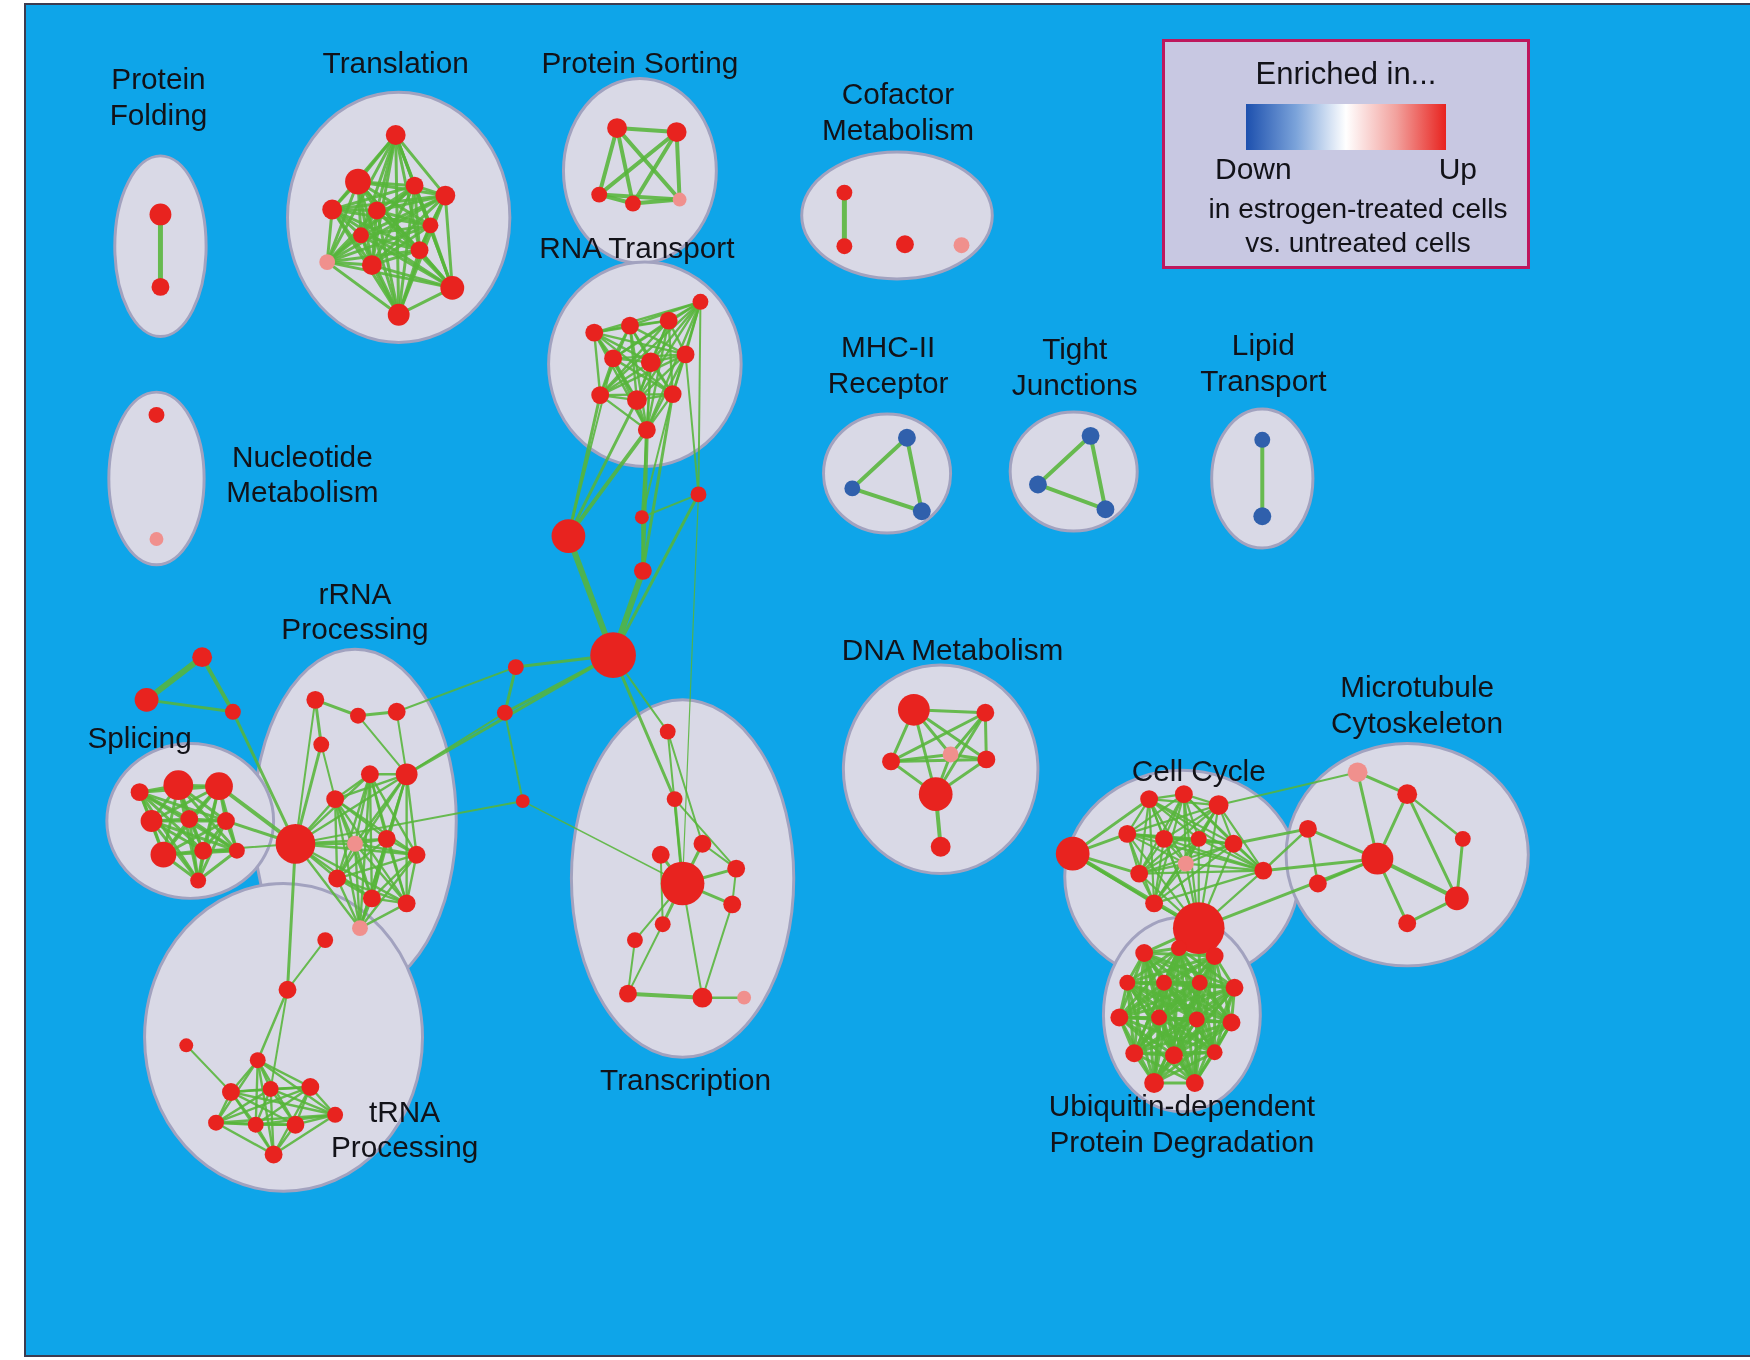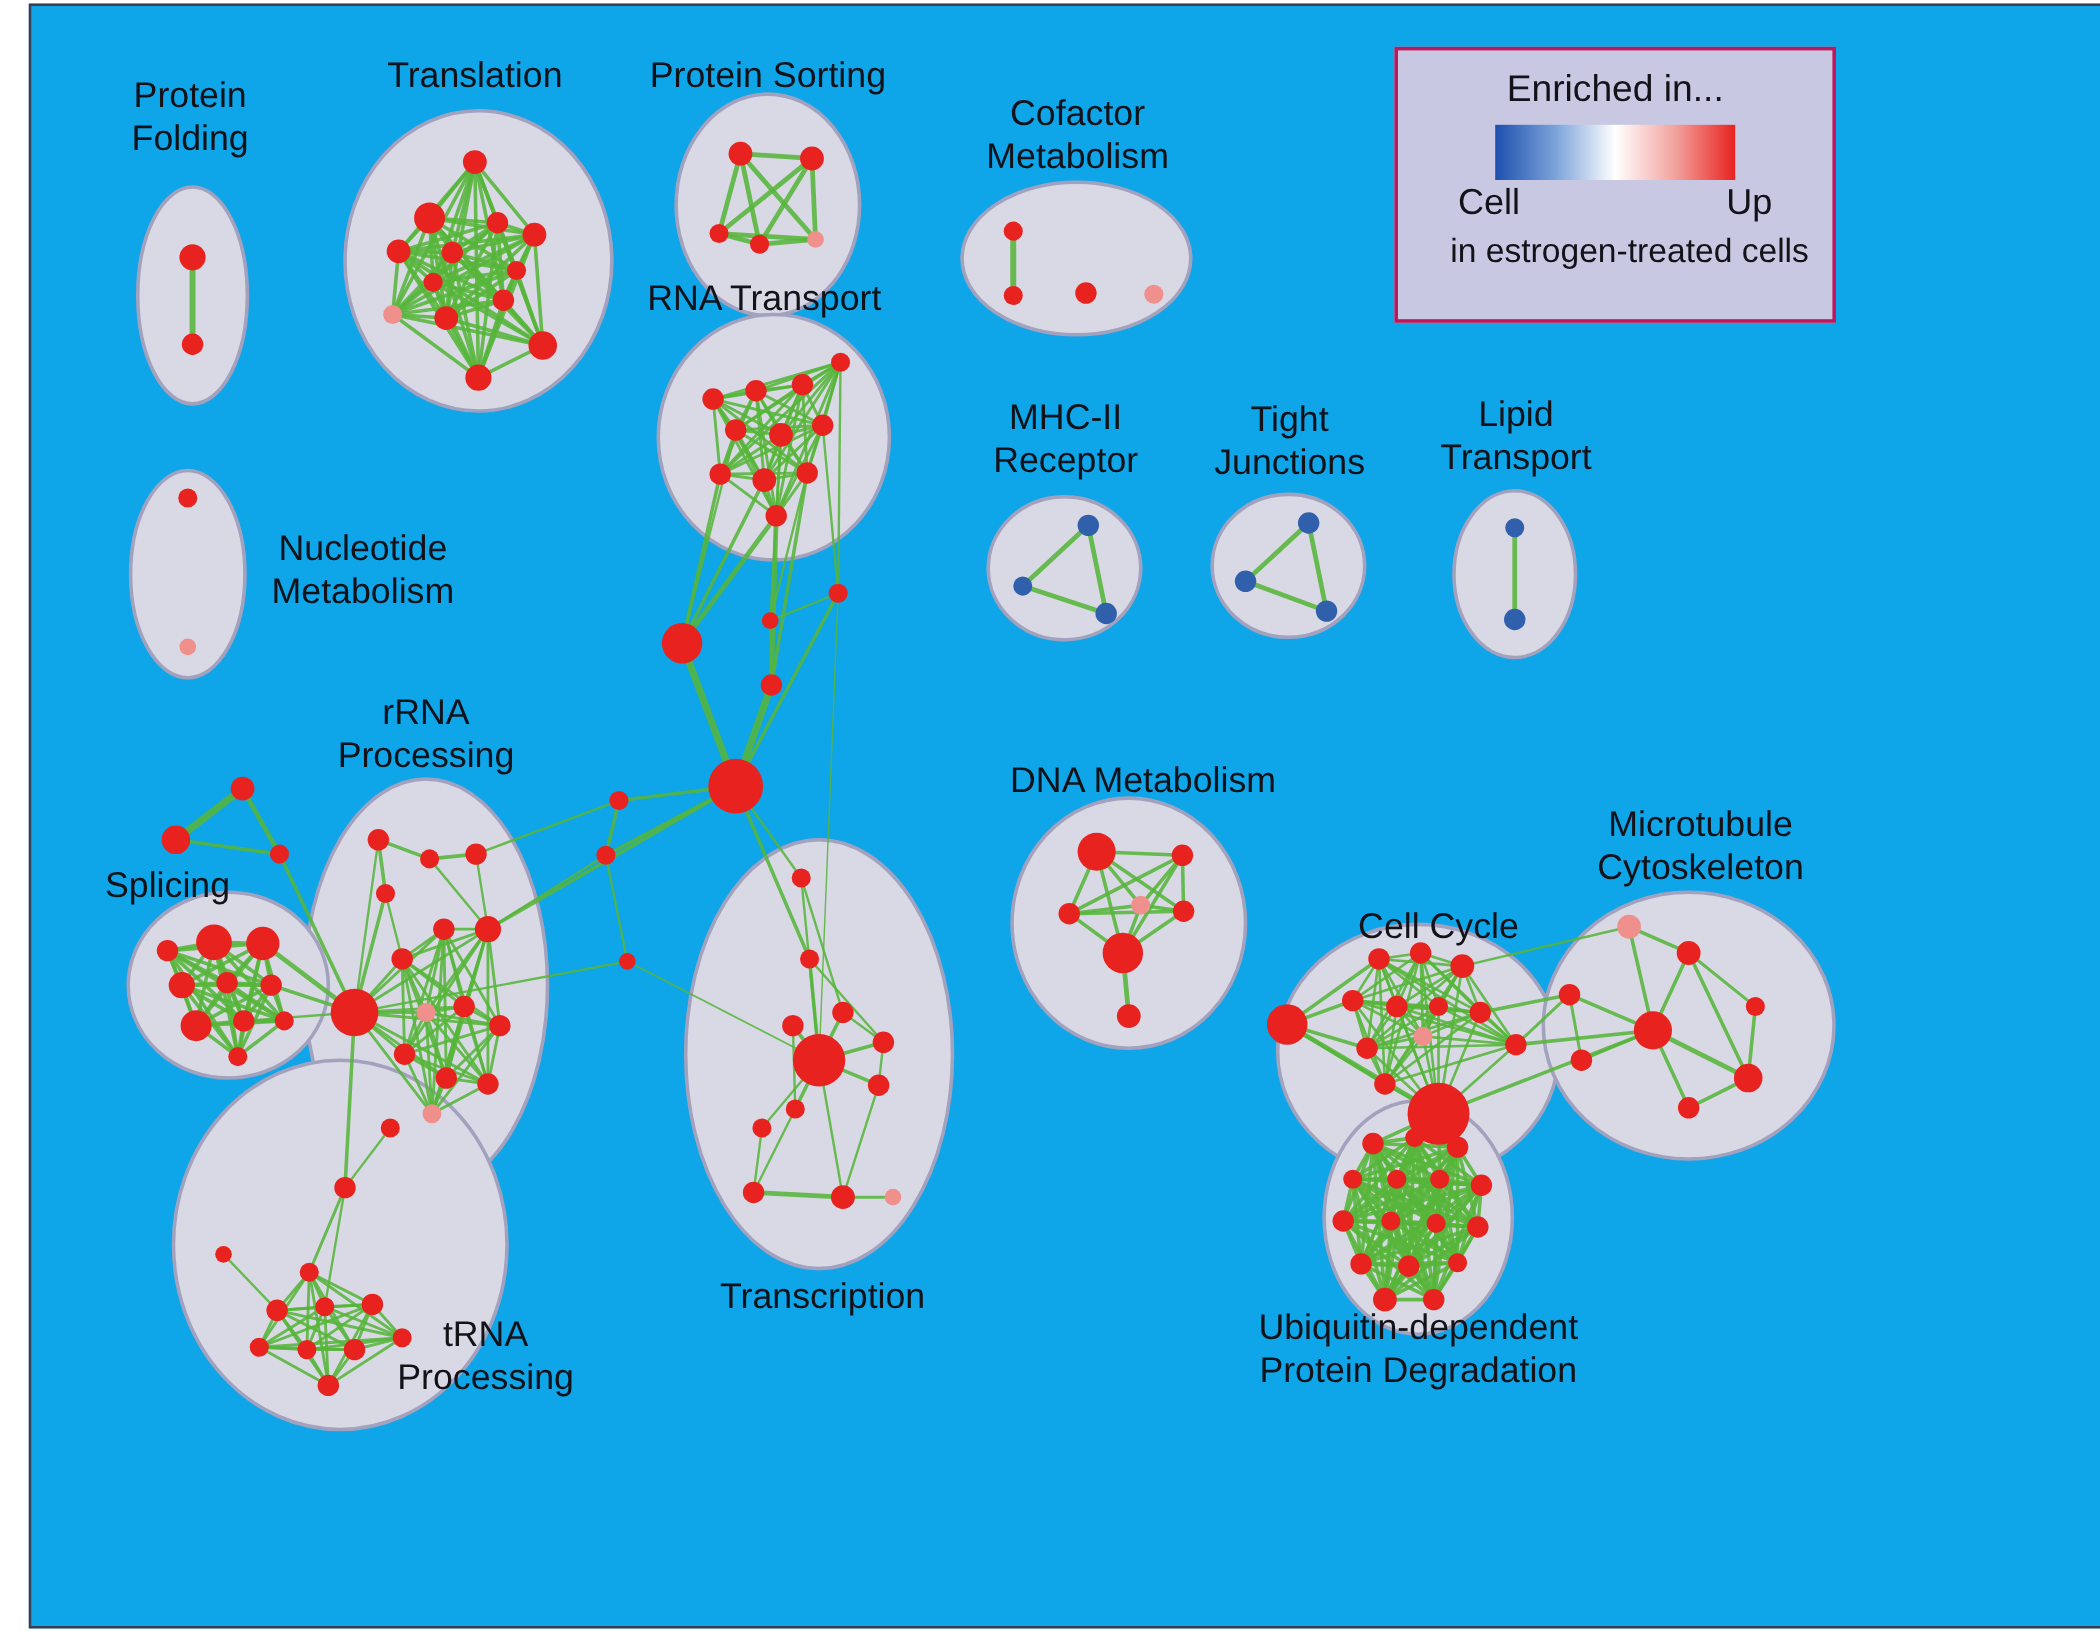--- a/index.html
+++ b/index.html
@@ -812,18 +812,19 @@
         <text x="1400" y="733" class="cluster-label">Cytoskeleton</text>
         <text x="1163" y="1119" class="cluster-label">Ubiquitin-dependent</text>
         <text x="1163" y="1155" class="cluster-label">Protein Degradation</text>
       </g>
     </svg>
 
   <div class="legend">
     <div class="legend-title">Enriched in...</div>
     <div class="gradient-bar" style="background: linear-gradient(90deg, rgb(29, 80, 174), rgb(123, 163, 218), rgb(255, 255, 255), rgb(242, 162, 158), rgb(232, 35, 31));"></div>
     <div class="legend-row">
-      <span>Cell</span>
+      <span>Down</span>
       <span>Up</span>
     </div>
     <div class="legend-caption">in estrogen-treated cells</div>
+    <div class="legend-caption">vs. untreated cells</div>
   </div>
 </div>
 
 </body></html>

